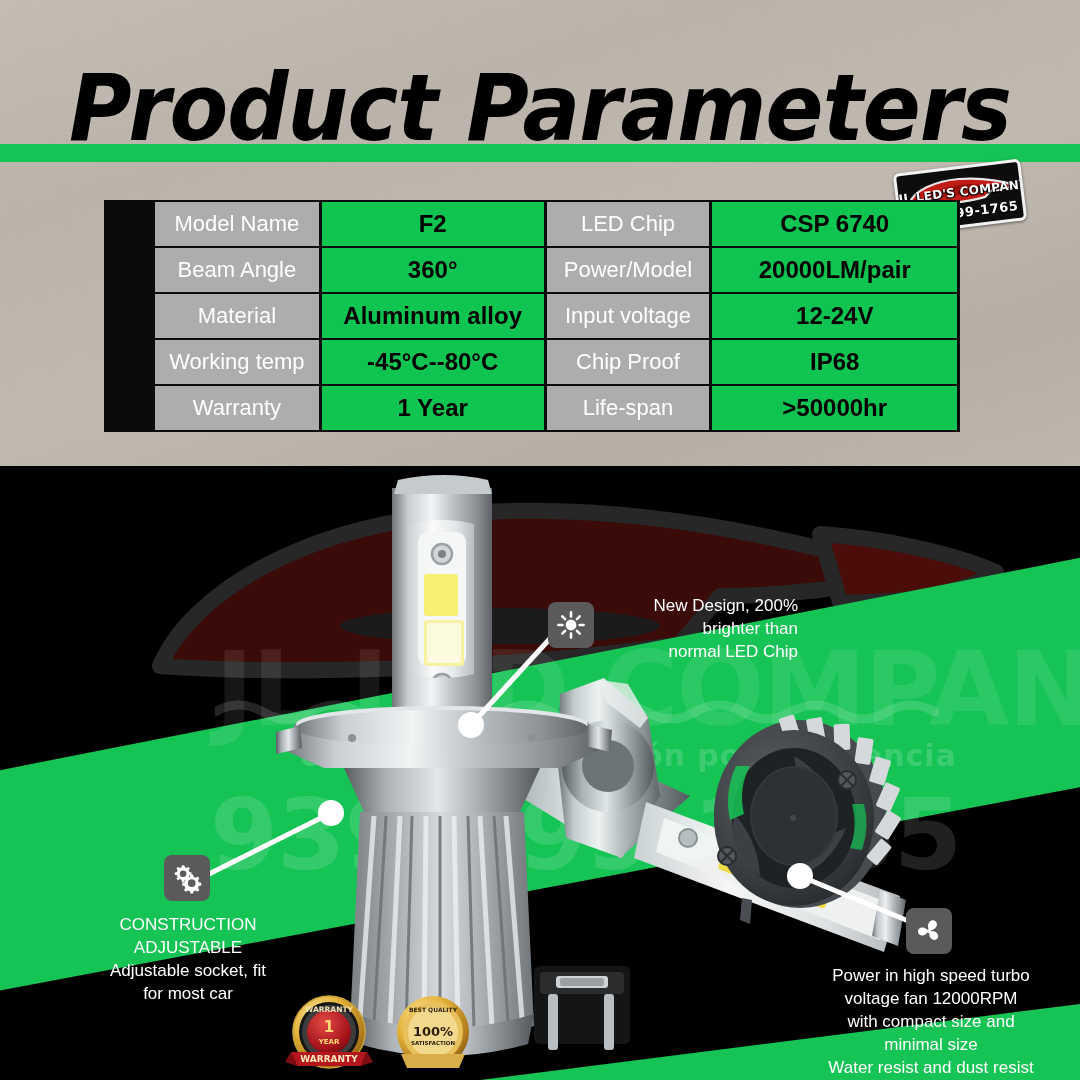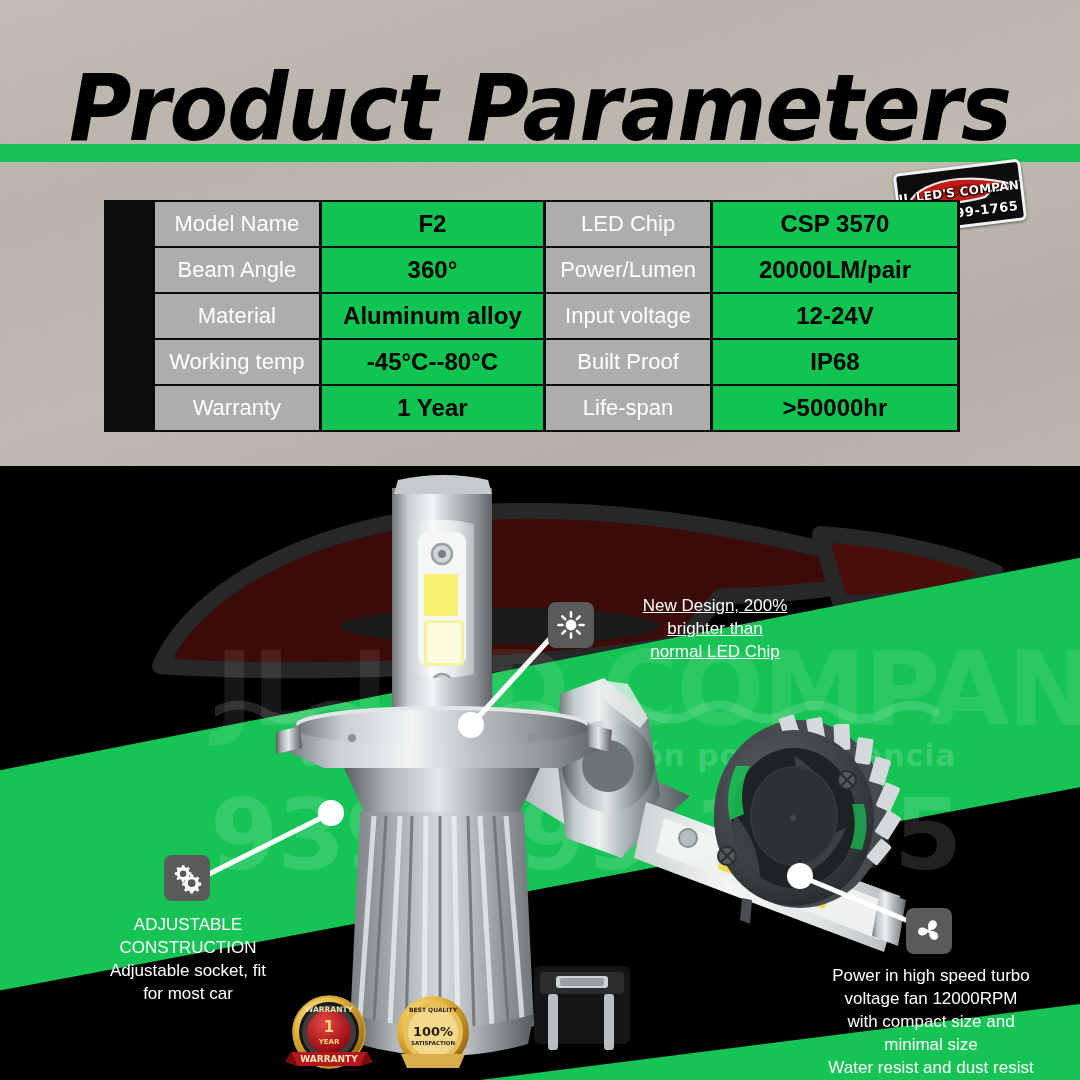--- a/index.html
+++ b/index.html
@@ -133,21 +133,21 @@
     width:46px;height:46px;border-radius:8px;background:#5a5a5a;
     display:flex;align-items:center;justify-content:center;
   }
   .cal-text{
     color:#fff;font-size:17px;line-height:23px;
     font-family:"Liberation Sans", sans-serif;
   }
   .leader{position:absolute;pointer-events:none;}
 
   .c-bright{left:548px;top:602px;}
-  .c-bright .cal-text{position:absolute;left:72px;top:-8px;width:190px;text-align:center;text-decoration:underline;}
+  .c-bright .cal-text{position:absolute;left:60px;top:-8px;width:190px;text-align:right;}
 
   .c-adj{left:164px;top:855px;}
   .c-adj .cal-text{position:absolute;left:-78px;top:58px;width:204px;text-align:center;}
   .c-adj .hdr{display:block;}
 
   .c-fan{left:906px;top:908px;}
   .c-fan .cal-text{position:absolute;left:-120px;top:56px;width:290px;text-align:center;}
 
   
   .badges{position:absolute;left:283px;top:992px;width:200px;height:88px;}
@@ -173,38 +173,38 @@
         <div class="logo-phone">939-299-1765</div>
       </div>
     </div>
 
     <table class="spec-table">
       <tbody>
         <tr>
           <td class="lab">Model Name</td>
           <td class="val v1">F2</td>
           <td class="lab">LED Chip</td>
-          <td class="val v2">CSP 3570</td>
+          <td class="val v2">CSP 6740</td>
         </tr>
         <tr>
           <td class="lab">Beam Angle</td>
           <td class="val v1">360°</td>
-          <td class="lab">Power/Lumen</td>
+          <td class="lab">Power/Model</td>
           <td class="val v2">20000LM/pair</td>
         </tr>
         <tr>
           <td class="lab">Material</td>
           <td class="val v1">Aluminum alloy</td>
           <td class="lab">Input voltage</td>
           <td class="val v2">12-24V</td>
         </tr>
         <tr>
           <td class="lab">Working temp</td>
           <td class="val v1">-45°C--80°C</td>
-          <td class="lab">Built Proof</td>
+          <td class="lab">Chip Proof</td>
           <td class="val v2">IP68</td>
         </tr>
         <tr>
           <td class="lab">Warranty</td>
           <td class="val v1">1 Year</td>
           <td class="lab">Life-span</td>
           <td class="val v2">&gt;50000hr</td>
         </tr>
       </tbody>
     </table>
@@ -467,22 +467,22 @@
       <svg width="32" height="32" viewBox="0 0 32 32">
         <g fill="#fff">
           <path d="M11 3.2 l2.3 0 .5 2.1 1.7 .7 1.8-1.2 1.6 1.6-1.2 1.8 .7 1.7 2.1 .5 0 2.3-2.1 .5-.7 1.7 1.2 1.8-1.6 1.6-1.8-1.2-1.7 .7-.5 2.1-2.3 0-.5-2.1-1.7-.7-1.8 1.2-1.6-1.6 1.2-1.8-.7-1.7-2.1-.5 0-2.3 2.1-.5 .7-1.7-1.2-1.8 1.6-1.6 1.8 1.2 1.7-.7z"></path>
           <circle cx="12.1" cy="11.8" r="3.3" fill="#5a5a5a"></circle>
           <path d="M19.4 12.6 l2.6 0 .6 2.4 1.9 .8 2.1-1.4 1.8 1.8-1.4 2.1 .8 1.9 2.4 .6 0 2.6-2.4 .6-.8 1.9 1.4 2.1-1.8 1.8-2.1-1.4-1.9 .8-.6 2.4-2.6 0-.6-2.4-1.9-.8-2.1 1.4-1.8-1.8 1.4-2.1-.8-1.9-2.4-.6 0-2.6 2.4-.6 .8-1.9-1.4-2.1 1.8-1.8 2.1 1.4 1.9-.8z"></path>
           <circle cx="20.7" cy="21.1" r="3.9" fill="#5a5a5a"></circle>
         </g>
       </svg>
     </div>
     <div class="cal-text">
+      <span class="hdr">CONSTRUCTION</span>
       <span class="hdr">ADJUSTABLE</span>
-      <span class="hdr">CONSTRUCTION</span>
       <span>Adjustable socket, fit</span><br>
       <span>for most car</span>
     </div>
   </div>
 
   <div class="callout c-fan">
     <div class="cal-icon">
       <svg width="32" height="32" viewBox="0 0 32 32">
         <g fill="#fff">
           <path d="M16 15.3 c-1.6-3.2-1.1-7.4 1.4-9.2 3.2-2.3 7.3 .6 6.4 4.4 -.7 3-4.2 5-7.8 4.8z"></path>

